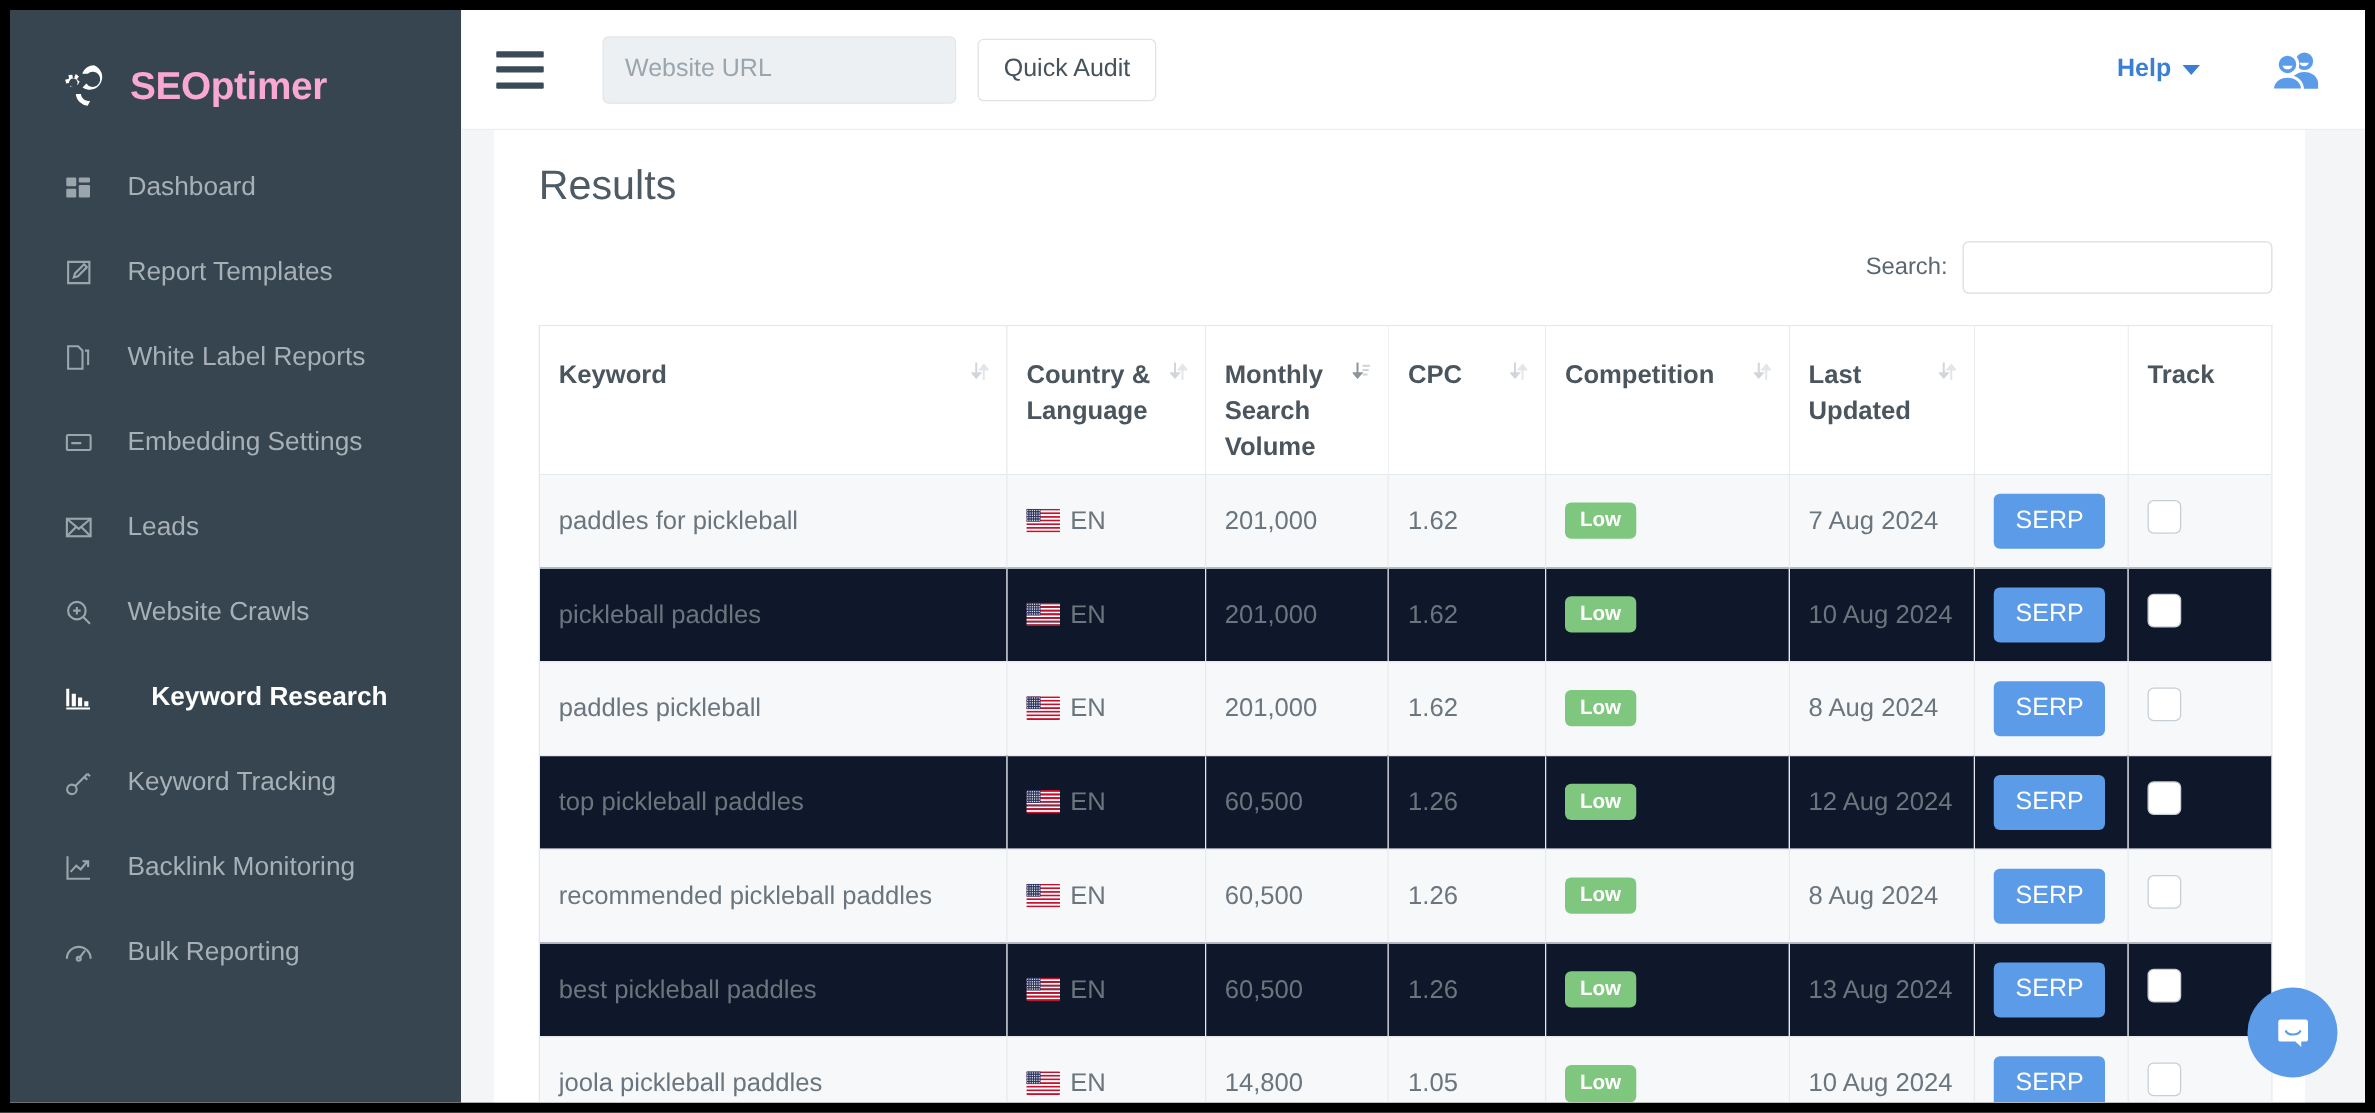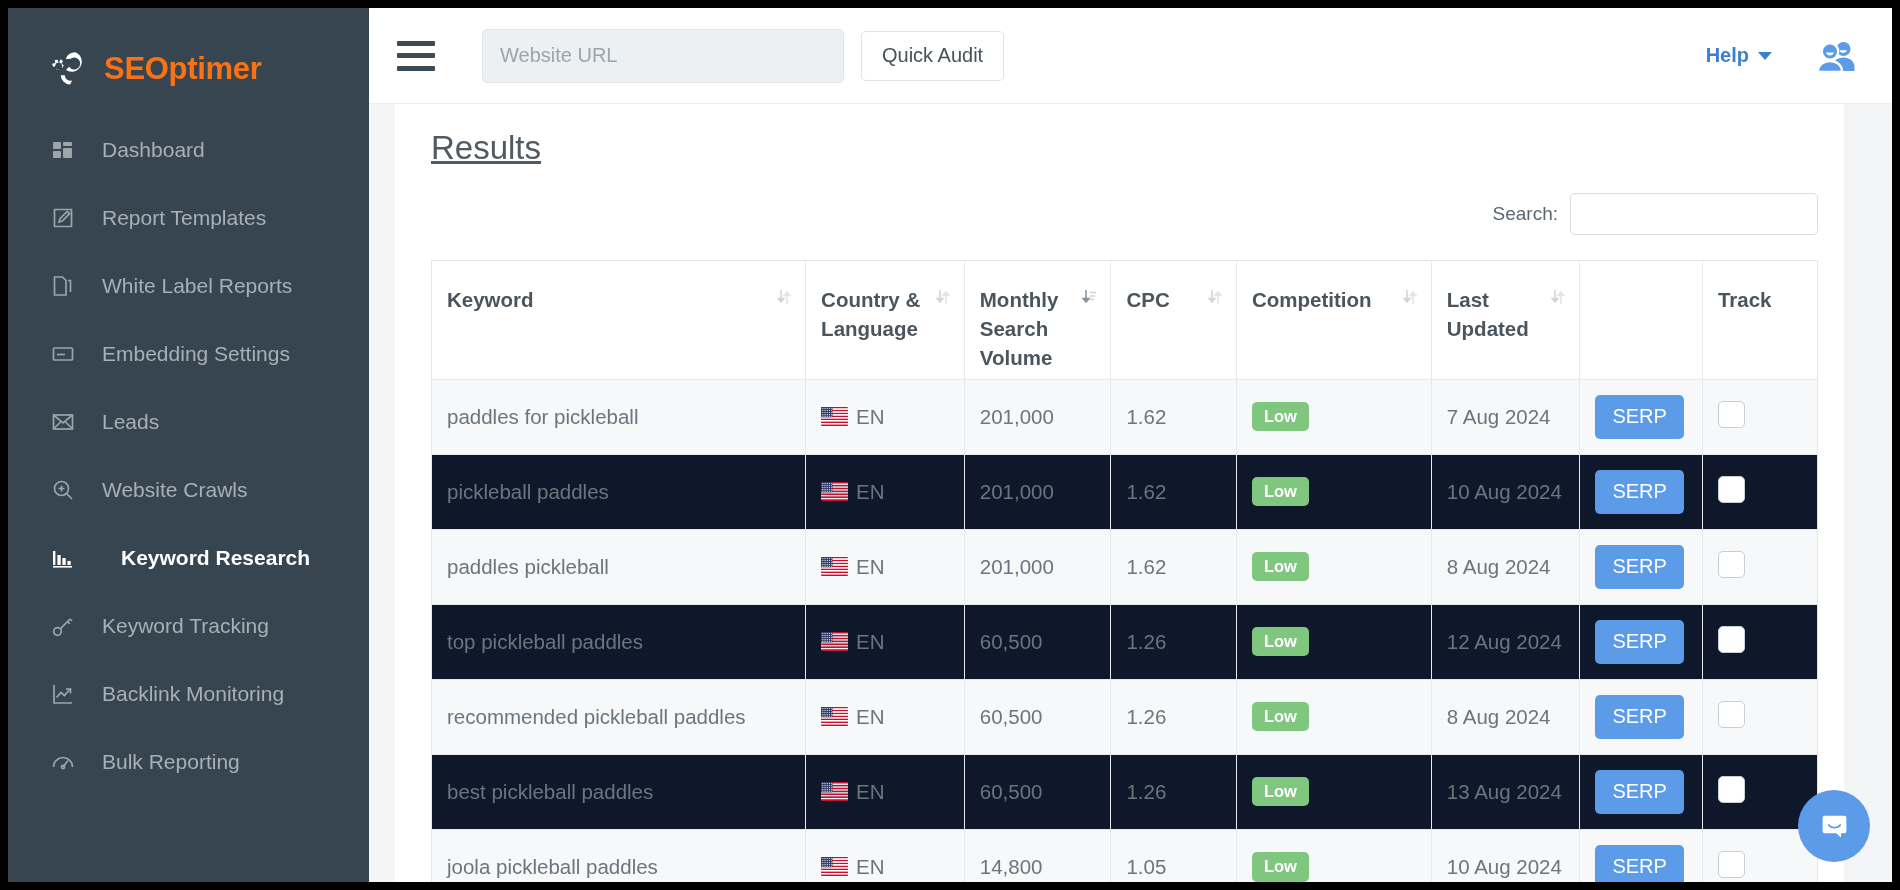--- a/index.html
+++ b/index.html
@@ -29,21 +29,21 @@
   }
   .brand {
     display: flex;
     align-items: center;
     gap: 12px;
     padding: 26px 0 0 38px;
     height: 96px;
   }
   .brand-logo { width: 46px; height: 46px; flex: 0 0 46px; }
   .brand-name {
-    color: #f97316;
+    color: #f9a8d4;
     font-size: 31px;
     font-weight: bold;
     letter-spacing: -0.3px;
   }
   .nav { padding-top: 12px; }
   .nav-item {
     display: flex;
     align-items: center;
     height: 68px;
     padding-left: 42px;
@@ -87,21 +87,21 @@
   .hamburger {
     width: 38px; height: 30px;
     display: flex; flex-direction: column; justify-content: space-between;
     margin-left: 0px; margin-right: 47px;
     cursor: pointer;
   }
   .hamburger span {
     display: block; height: 5px; border-radius: 1px; background: #3b4a56;
   }
   #url-input {
-    width: 362px; height: 54px;
+    width: 283px; height: 54px;
     background: #edf0f2;
     border: 1px solid #e2e6e9;
     border-radius: 5px;
     padding: 0 17px;
     font-size: 20px;
     color: #55616b;
     font-family: "Liberation Sans", sans-serif;
     outline: none;
   }
   #url-input::placeholder { color: #9aa5ad; }
@@ -115,21 +115,21 @@
     font-size: 20px;
     color: #46525c;
     font-family: "Liberation Sans", sans-serif;
     cursor: pointer;
     white-space: nowrap;
   }
   .topbar-right {
     margin-left: auto;
     display: flex;
     align-items: center;
-    gap: 44px;
+    gap: 56px;
   }
   .help-link {
     color: #3b7fd4;
     font-size: 20px;
     font-weight: bold;
     display: flex;
     align-items: center;
     gap: 9px;
     cursor: pointer;
   }
@@ -154,21 +154,20 @@
     position: absolute;
     left: 26px; top: 0;
     right: 48px; bottom: -40px;
     background: #ffffff;
   }
   #page-title {
     font-size: 33px;
     color: #4e5a64;
     padding: 25px 0 0 36px;
     font-weight: normal;
-    text-decoration: underline;
   }
   .search-row {
     display: flex;
     align-items: center;
     justify-content: flex-end;
     padding: 26px 26px 0 0;
     gap: 12px;
   }
   .search-label { font-size: 19px; color: #5b6670; }
   #table-search {

